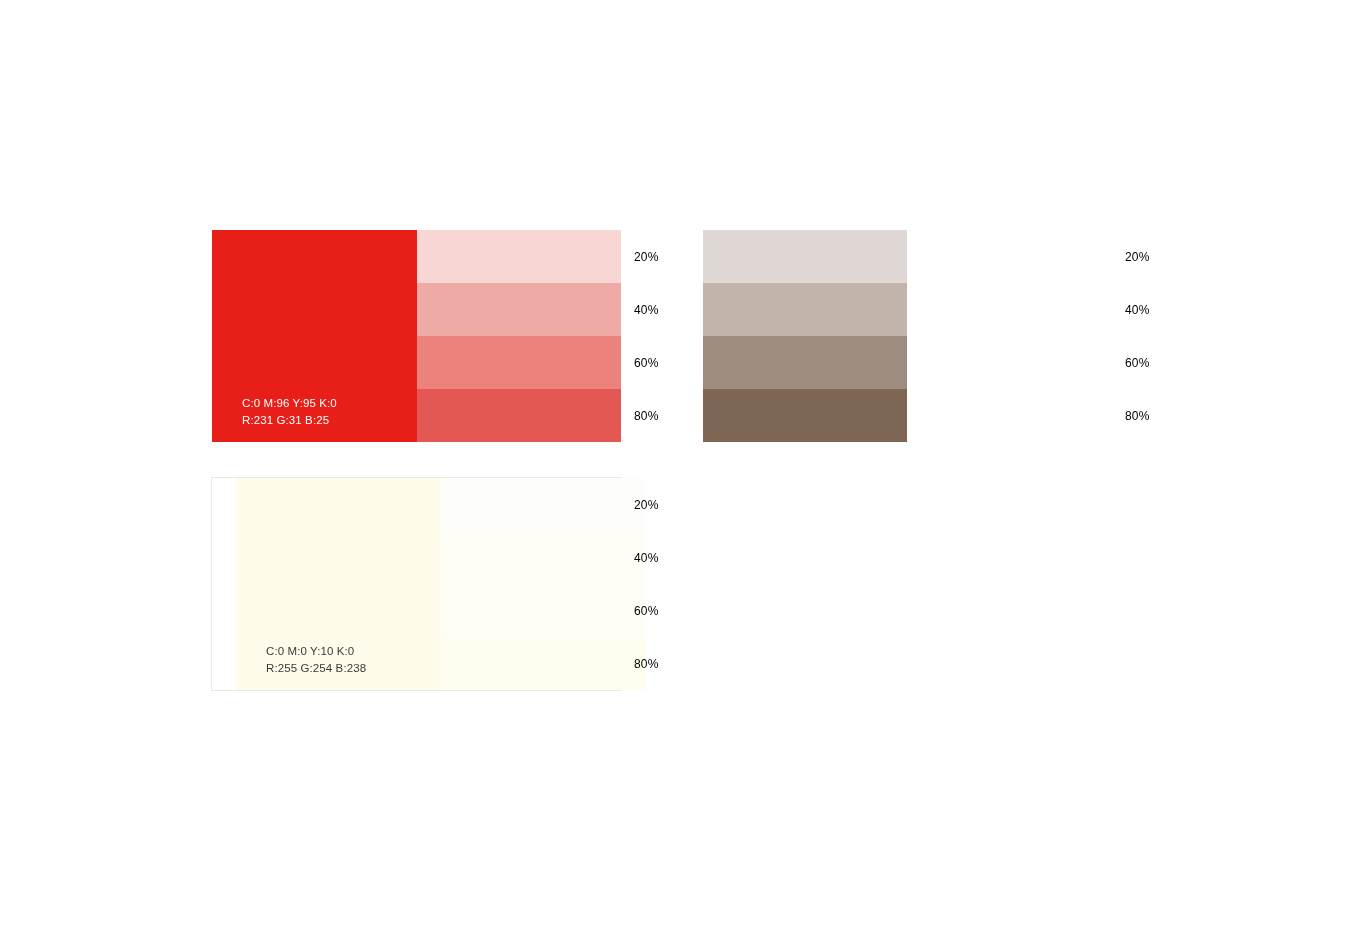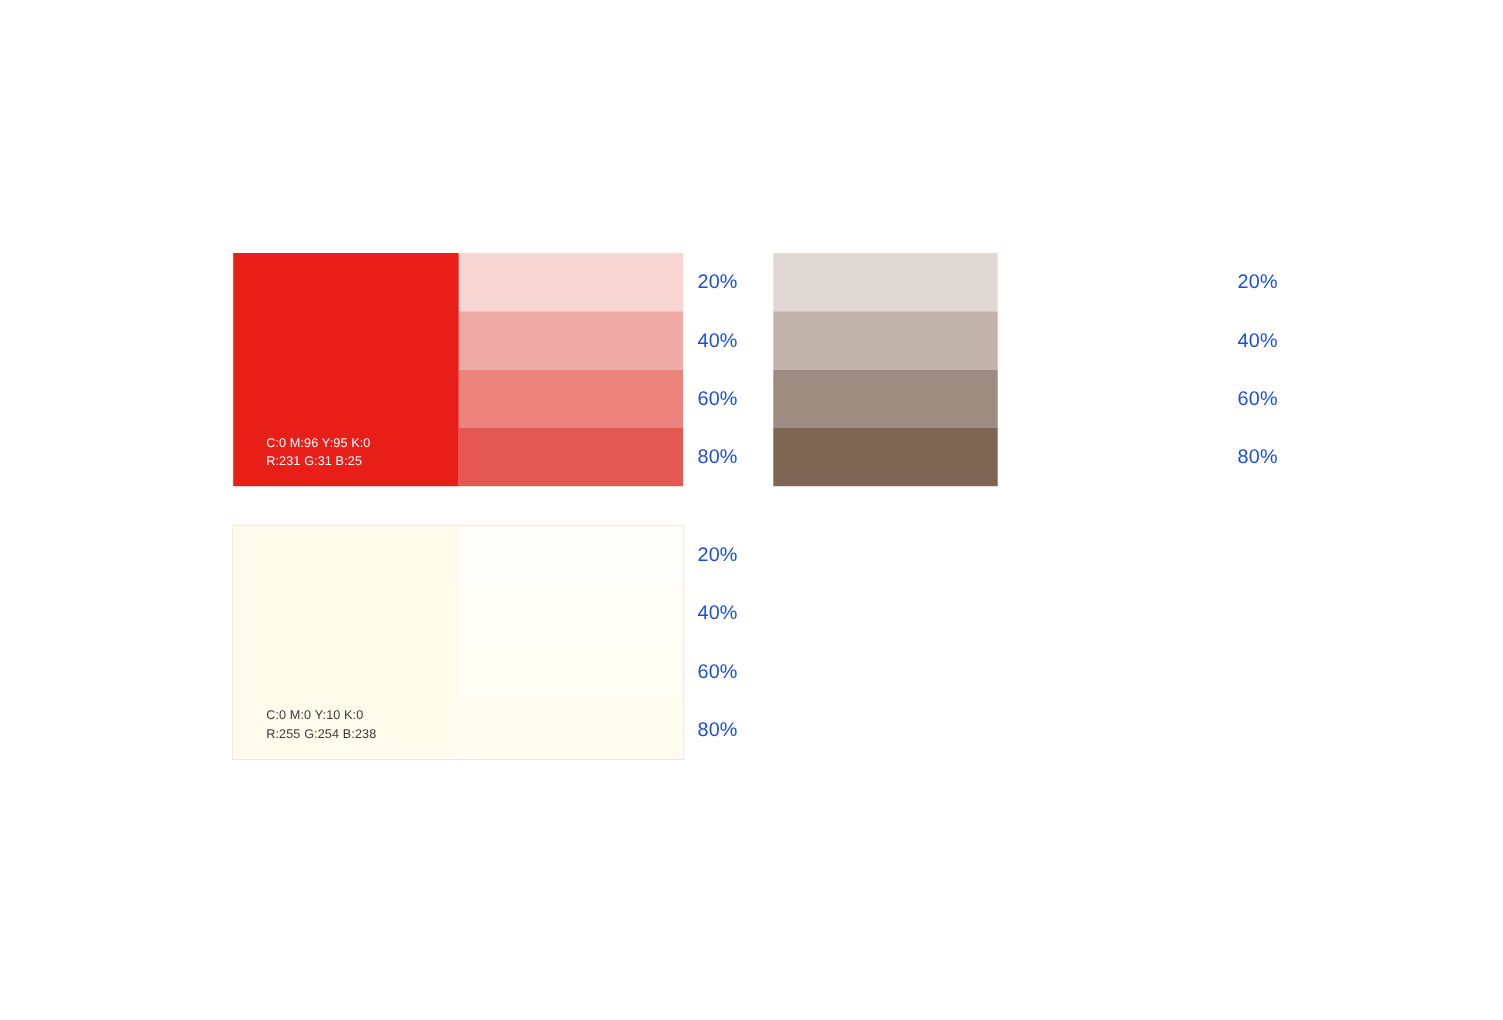--- a/index.html
+++ b/index.html
@@ -97,22 +97,22 @@
     flex-direction: column;
   }
   .tint-scale-item {
     flex: 1 1 53px;
     height: 53px;
     display: flex;
     align-items: center;
     justify-content: flex-start;
   }
   .tint-scale-label {
-    font-size: 18px;
-    color: #1d4ed8;
+    font-size: 12px;
+    color: #000000;
     font-family: "Liberation Sans", sans-serif;
     letter-spacing: 0.2px;
   }
 </style>
 </head>
 <body style="background-color: rgb(255, 255, 255);">
 
 <div id="palette-board">
 
   <div class="swatch-group pos-red">
@@ -166,21 +166,21 @@
         <span class="tint-scale-label">60%</span>
       </div>
       <div class="tint-scale-item">
         <span class="tint-scale-label">80%</span>
       </div>
     </div>
   </div>
 
   <div class="swatch-group pos-cream">
     <div class="swatch-body outlined">
-      <div class="swatch-base" style="background-color: rgb(255, 252, 235);">
+      <div class="swatch-base" style="background-color: rgb(255, 252, 235); margin-left: 24px;">
         <div class="swatch-caption caption-dark">
           <span class="caption-line">C:0 M:0 Y:10 K:0</span>
           <span class="caption-line">R:255  G:254  B:238</span>
         </div>
       </div>
       <div class="swatch-tints">
         <div class="tint-band" style="background-color: rgb(253, 253, 251);"></div>
         <div class="tint-band" style="background-color: rgb(254, 254, 247);"></div>
         <div class="tint-band" style="background-color: rgb(254, 254, 244);"></div>
         <div class="tint-band" style="background-color: rgb(254, 253, 239);"></div>

